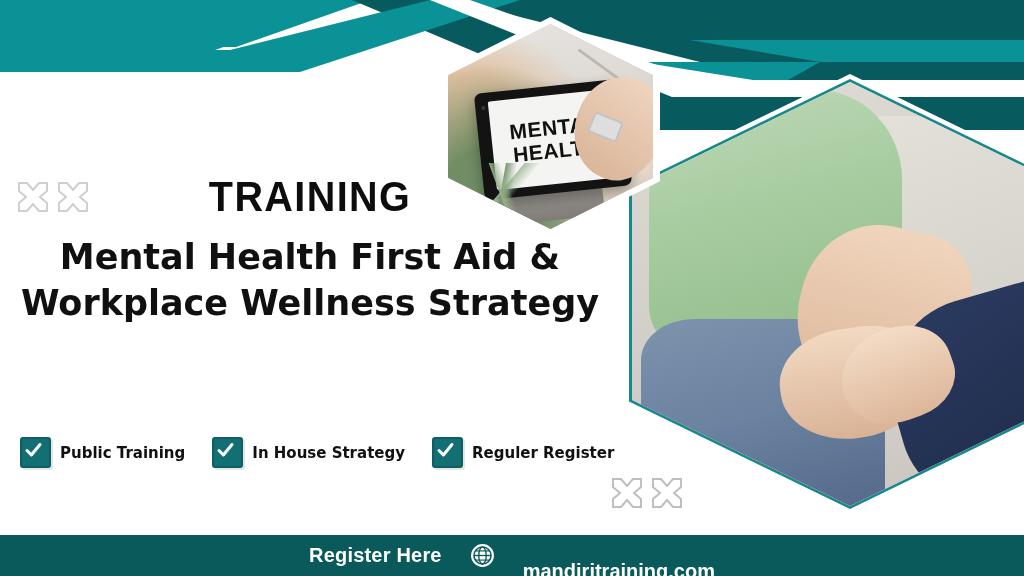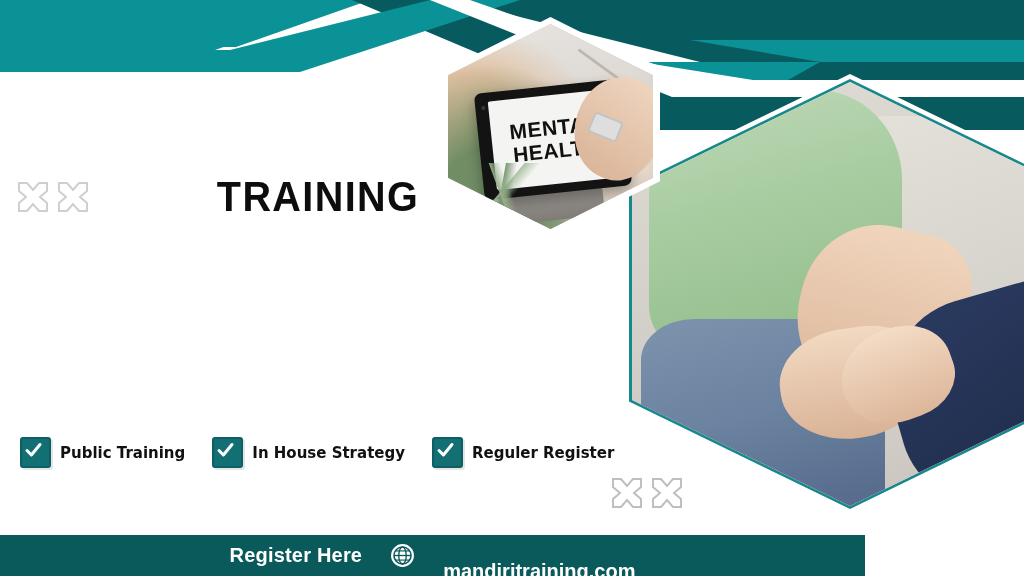--- a/index.html
+++ b/index.html
@@ -140,21 +140,21 @@
     background:linear-gradient(160deg,#2b3b61,#1d2a47);
     border-radius:44% 10% 12% 40%;transform:rotate(-16deg);
   }
   .hand2{
     position:absolute;right:26%;top:58%;width:26%;height:22%;
     background:linear-gradient(180deg,#f3dcc6,#ddb69a);
     border-radius:50% 46% 42% 46%;transform:rotate(-20deg);
   }
 
   
-  .copy{position:absolute;left:8px;top:175px;width:620px;}
+  .copy{position:absolute;left:0;top:175px;width:620px;}
   .kicker{
     text-align:center;color:#0d0d0d;font-weight:bold;
     font-size:43px;letter-spacing:1.5px;line-height:1;
     font-family:"Liberation Sans", sans-serif;
     transform:scaleX(.92);
   }
   .title{
     margin-top:16px;text-align:center;color:#101010;font-weight:bold;
     font-size:35px;line-height:1.32;
     font-family:"DejaVu Sans", sans-serif;
@@ -170,21 +170,21 @@
     box-shadow:2px 2px 0 rgba(0,0,0,.10);
   }
   .cbox svg{position:absolute;left:2px;top:2px;}
   .opt-label{
     font-family:"DejaVu Sans", sans-serif;
     font-weight:bold;color:#111;font-size:15px;white-space:nowrap;
   }
 
   
   .footer{
-    position:absolute;left:0;bottom:0;width:865px;height:41px;
+    position:absolute;left:0;bottom:0;width:1024px;height:41px;
     background:#0a5a5c;display:flex;align-items:center;justify-content:center;gap:28px;
   }
   .reg{
     color:#ffffff;font-weight:bold;font-size:20px;letter-spacing:.2px;
     font-family:"Liberation Sans", sans-serif;
   }
   .site{
     color:#ffffff;font-weight:bold;font-size:20px;
     font-family:"Liberation Sans", sans-serif;
     margin-top:32px;
@@ -272,20 +272,24 @@
         </div>
         <div class="hand-a"></div>
         <div class="watch"></div>
         <div class="leaf"></div>
       </div>
     </div>
   </div>
 
   <div class="copy">
     <div class="kicker">TRAINING</div>
+    <div class="title">
+      <span class="line">Mental Health First Aid &amp;</span>
+      <span class="line">Workplace Wellness Strategy</span>
+    </div>
   </div>
 
   <div class="opts">
 
     <div class="opt">
       <span class="cbox">
         <svg width="19" height="19" viewBox="0 0 19 19">
           <path d="M3,9.5 L7.4,14 L16,3.5" fill="none" stroke="#ffffff" stroke-width="3" stroke-linecap="round" stroke-linejoin="round"></path>
         </svg>
       </span>

